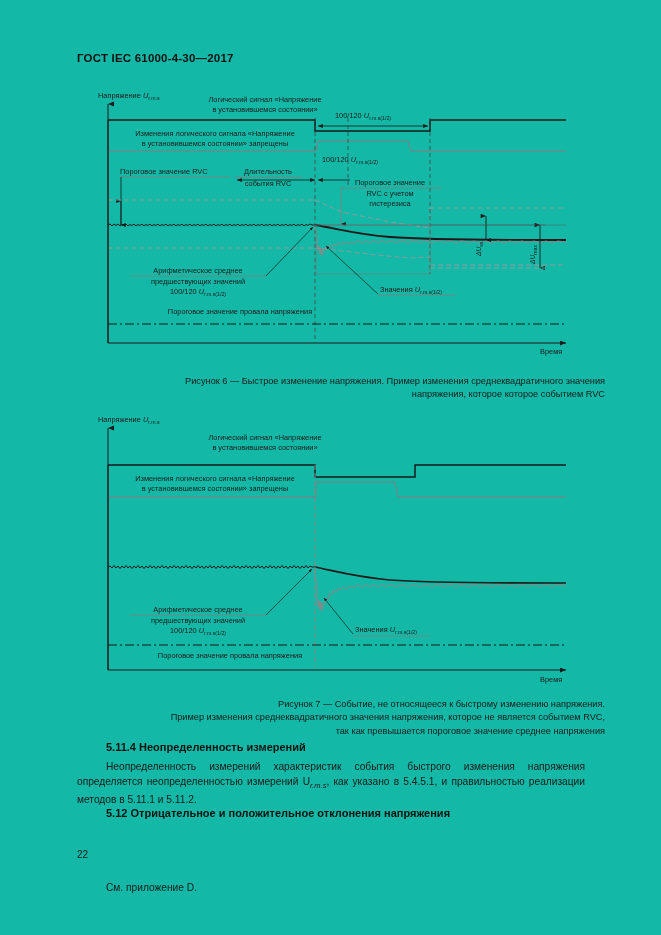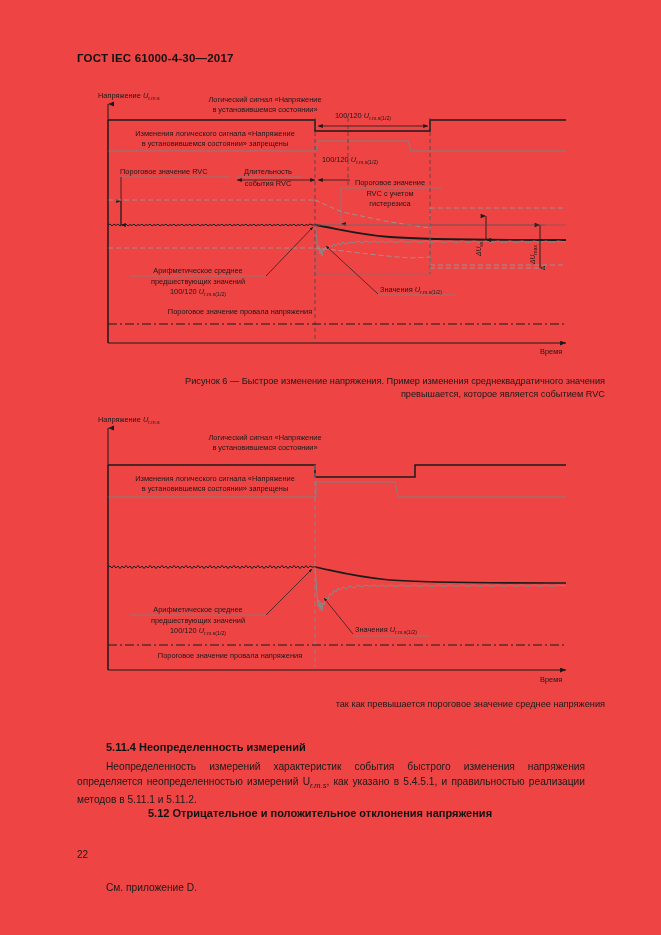--- a/index.html
+++ b/index.html
@@ -11,21 +11,21 @@
     width: 661px;
     height: 935px;
     position: relative;
     font-family: "Liberation Sans", sans-serif;
     color: #1a1a1a;
     overflow: hidden;
   }
   .page {
     position: absolute;
     inset: 0;
-    background: #ef4444;
+    background: #14b8a6;
   }
 
   
   .doc-header {
     position: absolute;
     left: 77px;
     top: 52px;
     font-size: 11.5px;
     font-weight: bold;
     letter-spacing: 0.2px;
@@ -201,21 +201,21 @@
 
       <text class="t" x="150" y="226" text-anchor="middle">Пороговое значение провала напряжения</text>
       <line x1="18" y1="236" x2="476" y2="236" stroke="#1a1a1a" stroke-width="1" stroke-dasharray="9,3,2,3"></line>
 
       <line x1="18" y1="32" x2="18" y2="255" stroke="#1a1a1a" stroke-width="1"></line>
     </svg>
   </div>
 
   <div class="caption" style="top:375px;">
     <div>Рисунок 6 — Быстрое изменение напряжения. Пример изменения среднеквадратичного значения</div>
-    <div>превышается, которое является событием RVC</div>
+    <div>напряжения, которое которое событием RVC</div>
   </div>
 
   <div class="figure" style="top:412px;">
     <svg class="fig-svg" width="500" height="280" viewBox="0 0 500 280">
       <defs>
         <marker id="arrH7" markerWidth="7" markerHeight="7" refX="6" refY="2.5" orient="auto">
           <path d="M0,0 L6,2.5 L0,5 z" fill="#1a1a1a"></path>
         </marker>
         <marker id="arrVu7" markerWidth="7" markerHeight="7" refX="2.5" refY="0" orient="auto">
           <path d="M0,6 L5,6 L2.5,0 z" fill="#1a1a1a"></path>
@@ -260,26 +260,28 @@
       <line x1="263" y1="222" x2="234" y2="186" stroke="#1a1a1a" stroke-width="0.7" marker-end="url(#arrTiny7)"></line>
 
       <line x1="18" y1="233" x2="476" y2="233" stroke="#1a1a1a" stroke-width="1" stroke-dasharray="9,3,2,3"></line>
       <text class="t" x="140" y="246" text-anchor="middle">Пороговое значение провала напряжения</text>
 
       <line x1="18" y1="53" x2="18" y2="258" stroke="#1a1a1a" stroke-width="1"></line>
     </svg>
   </div>
 
   <div class="caption" style="top:698px;">
+    <div>Рисунок 7 — Событие, не относящееся к быстрому изменению напряжения.</div>
+    <div>Пример изменения среднеквадратичного значения напряжения, которое не является событием RVC,</div>
     <div>так как превышается пороговое значение среднее напряжения</div>
   </div>
 
   <div class="sec-head" style="top:741px;">5.11.4 Неопределенность измерений</div>
 
   <div class="para indent" style="top:760px;"><span>Неопределенность измерений характеристик события быстрого изменения напряжения определяется неопределенностью измерений U</span><sub style="font-style:italic;font-size:7.5px;">r.m.s</sub><span>, как указано в 5.4.5.1, и правильностью реализации методов в 5.11.1 и 5.11.2.</span></div>
 
-  <div class="sec-head" style="top:807px;margin-left:42px;">5.12 Отрицательное и положительное отклонения напряжения</div>
+  <div class="sec-head" style="top:807px;">5.12 Отрицательное и положительное отклонения напряжения</div>
 
   <div class="para-simple" style="top:870px;margin-top:12px;">См. приложение D.</div>
 
   <div class="page-num">22</div>
 
 </div>
 
 </body></html>

